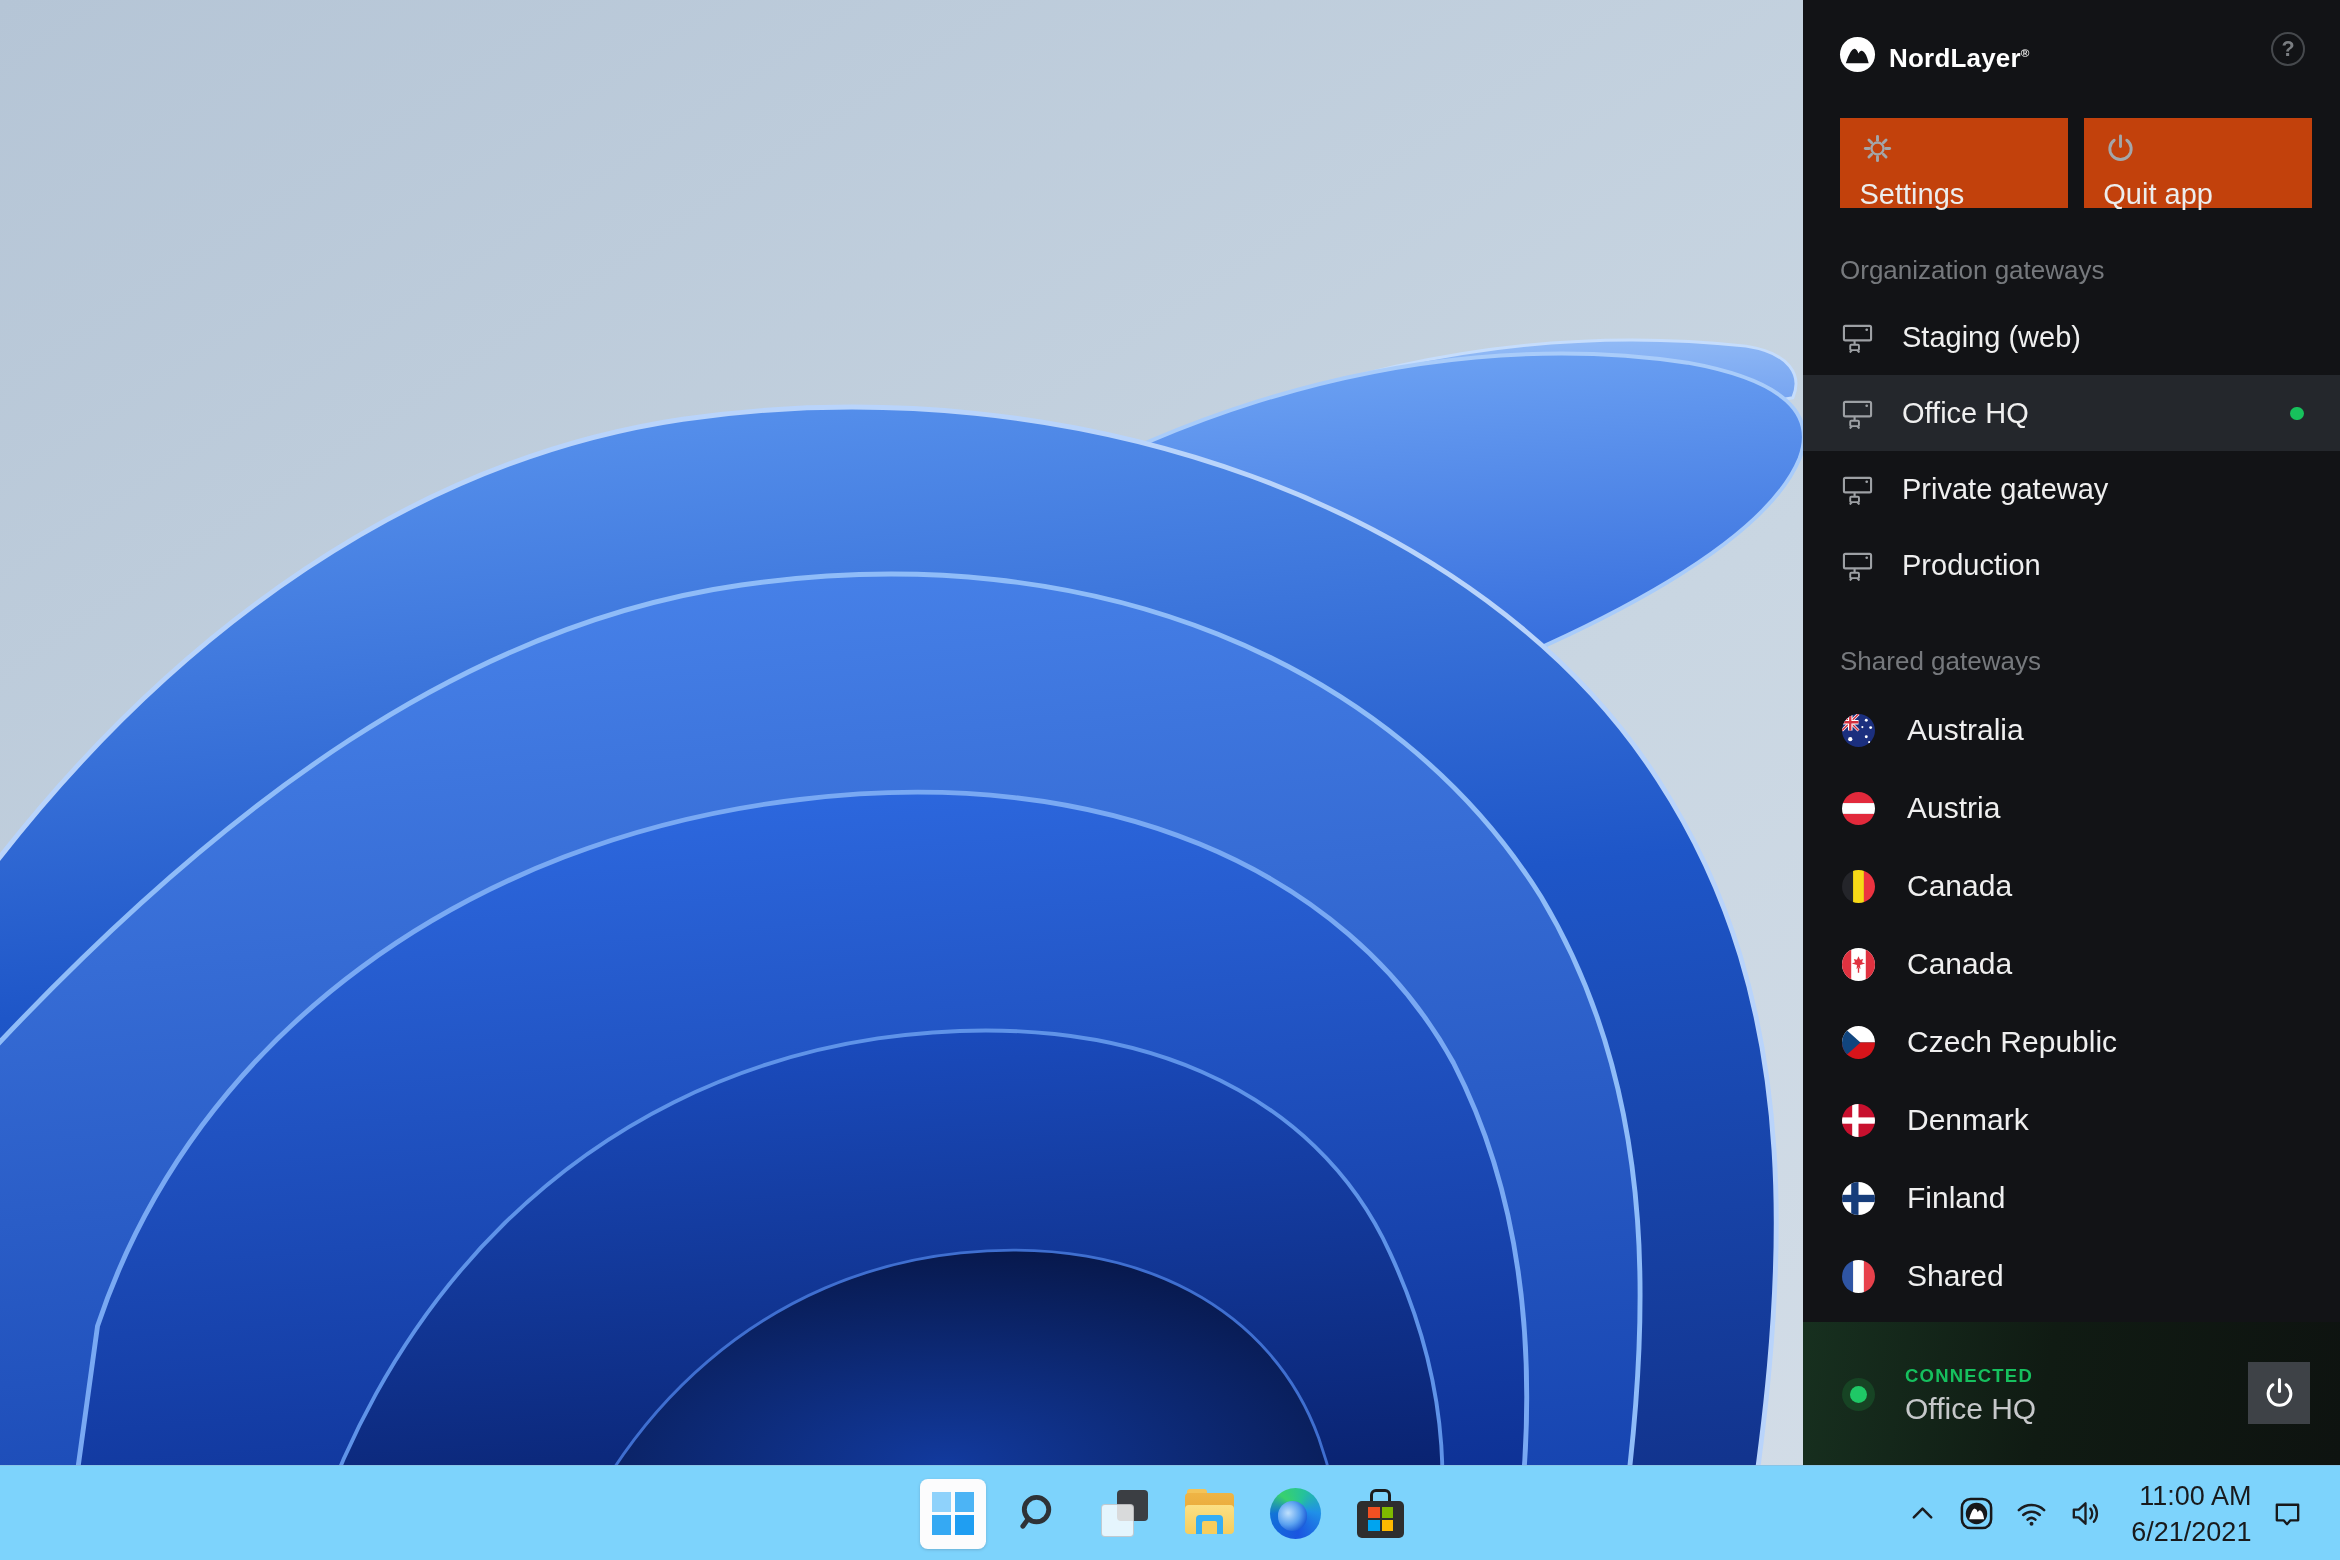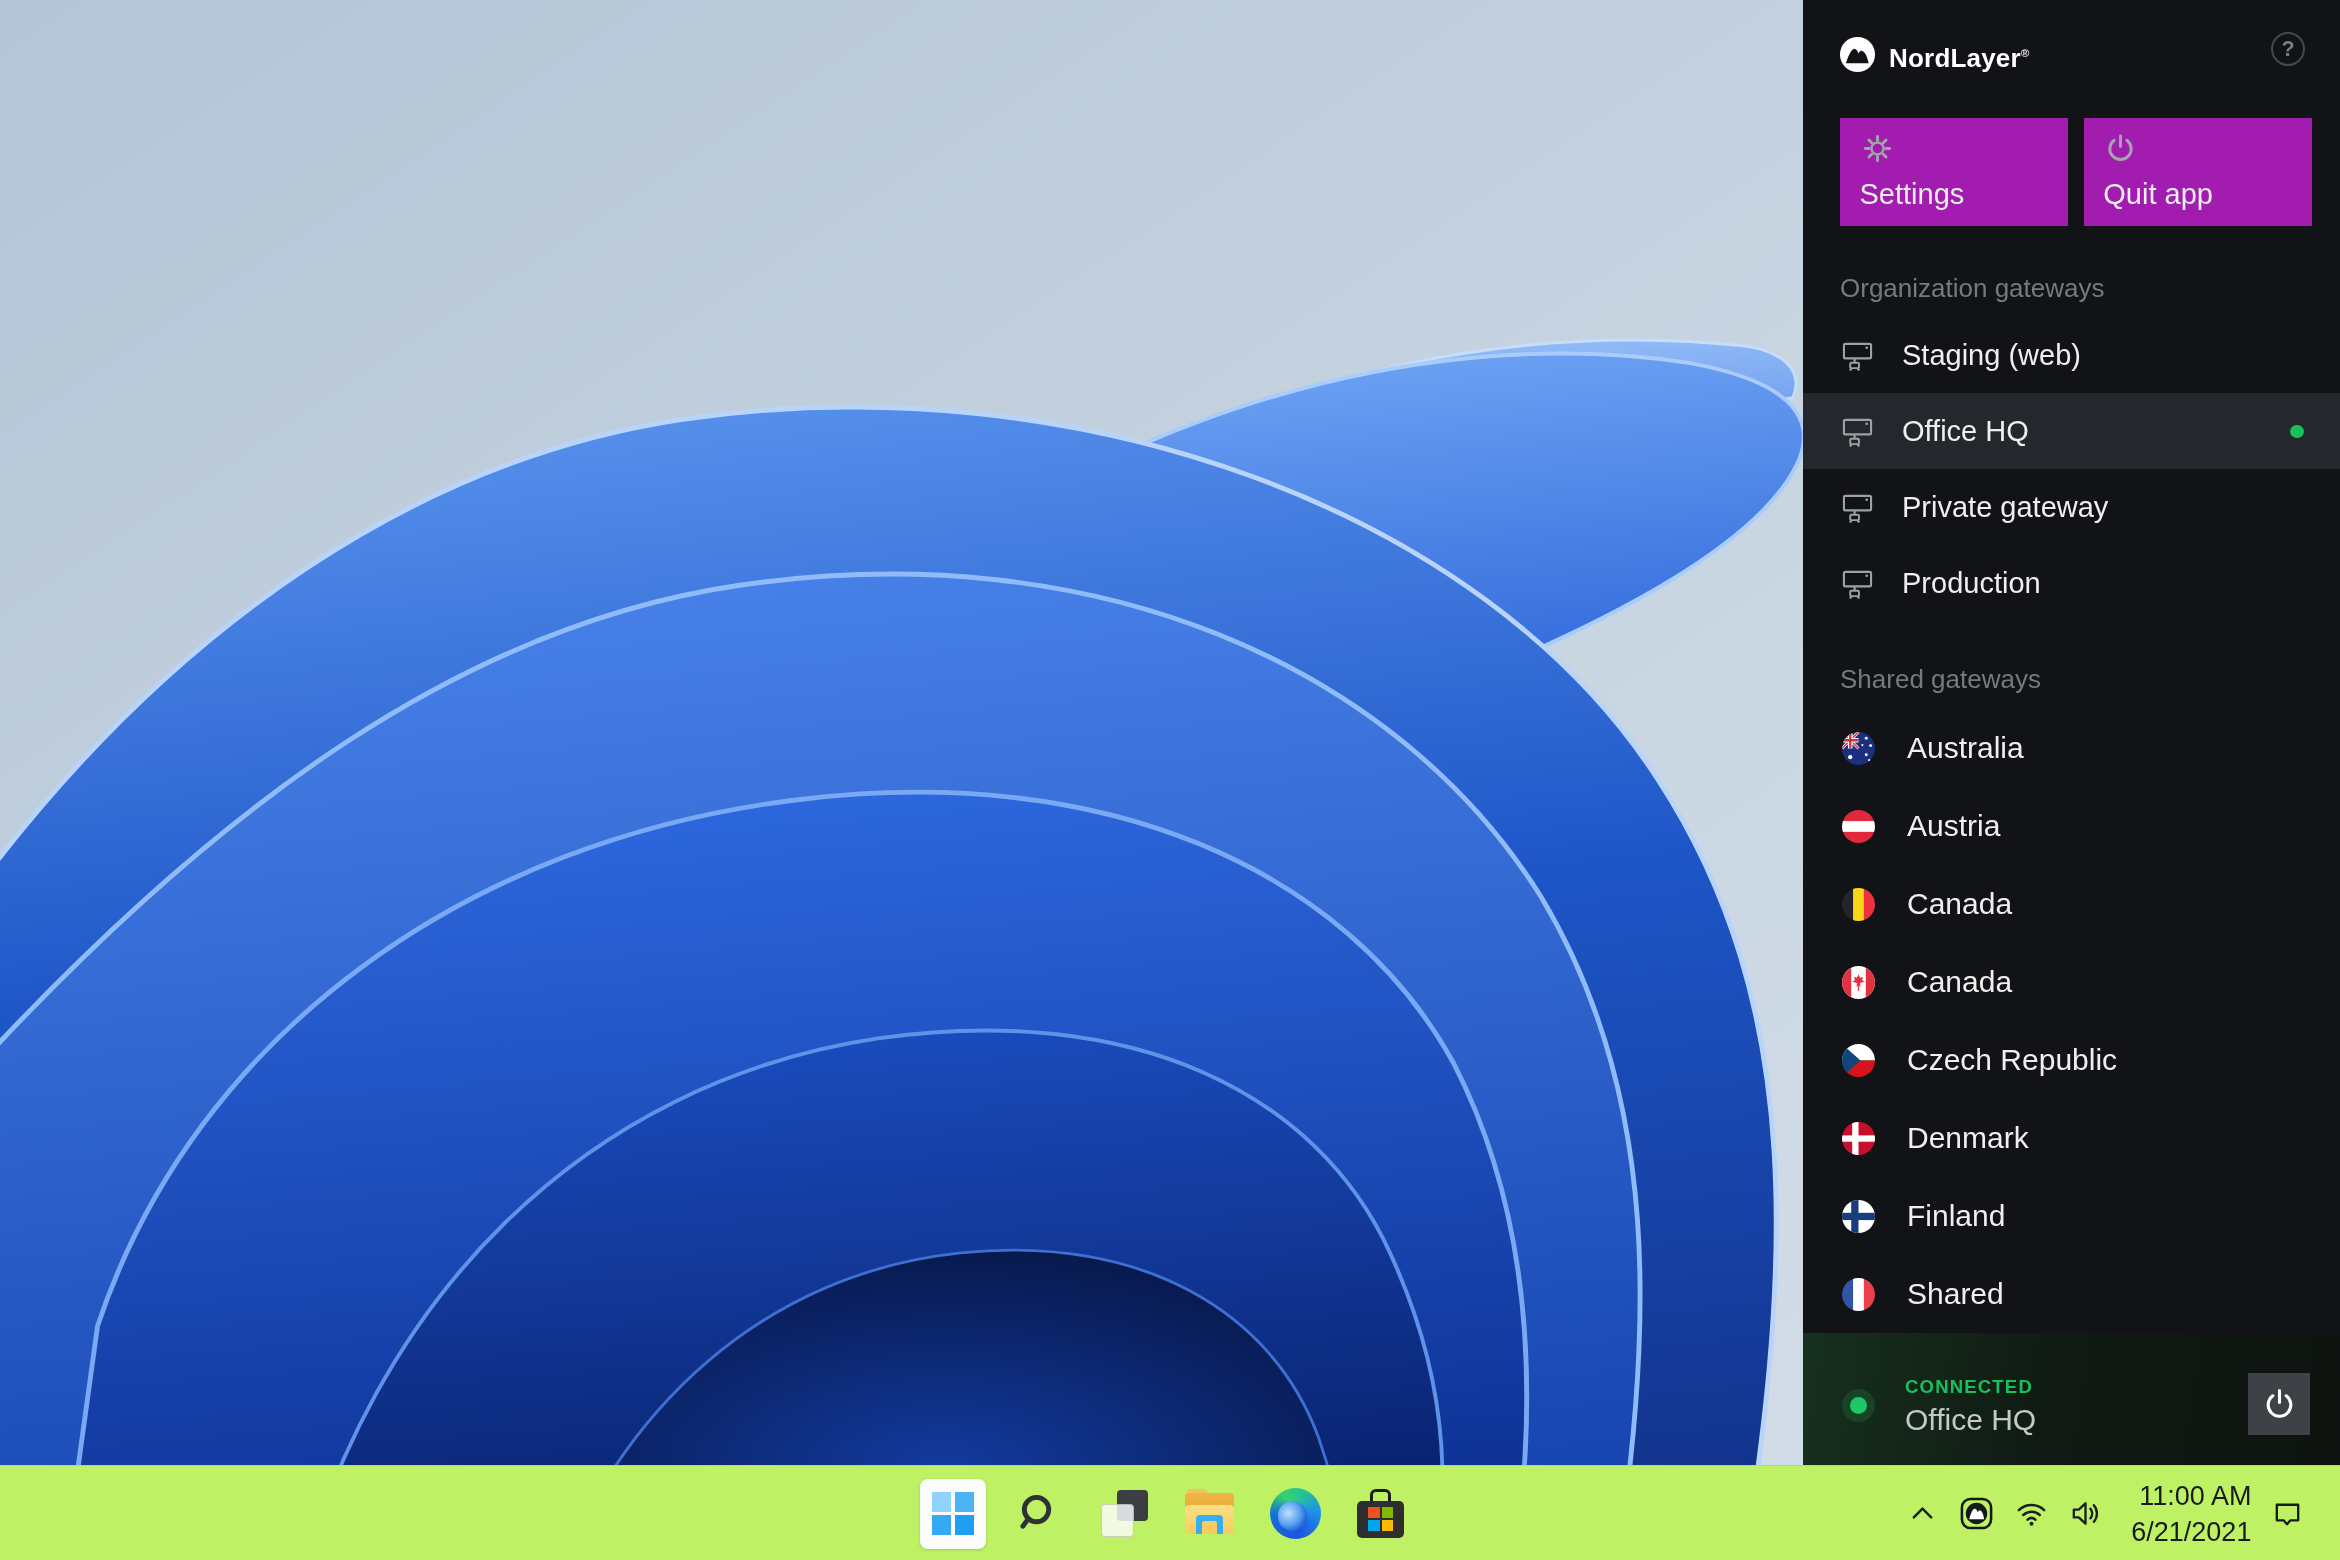--- a/index.html
+++ b/index.html
@@ -22,21 +22,21 @@
   .logo-title { position:absolute; left:86px; top:43px; font-size:26px; font-weight:bold; color:#ffffff; letter-spacing:0.2px; }
   .logo-tm { font-size:11.7px; vertical-align:super; color:#e8e8e8; }
   .help-button {
     position:absolute; right:36px; top:32px; width:34px; height:34px; border-radius:50%;
     border:2.9px solid #46494d; color:#7a7d81; display:flex; align-items:center; justify-content:center;
     font-size:21.5px; font-weight:bold; cursor:default;
   }
 
   .action-row { display:flex; gap:15.6px; padding:10.7px 29px 0 37px; flex:0 0 auto; }
   .action-button {
-    flex:1 1 0; height:108px; background:#a21caf; padding:13.7px 0 0 19.5px; cursor:default;
+    flex:1 1 0; height:90px; background:#c2410c; padding:13.7px 0 0 19.5px; cursor:default;
   }
   .action-button .a-icon { width:35px; height:35px; color:#a3a6aa; }
   .action-button .a-label { display:block; margin-top:7.8px; font-size:29px; color:#eceded; font-weight:300; }
 
   .section-label { padding:47px 0 13.7px 37px; font-size:26px; color:#76797d; font-weight:300; flex:0 0 auto; }
   .section-label.shared { padding-top:43px; }
 
   .gw-list { flex:0 0 auto; }
   .gw-row { position:relative; height:76px; display:flex; align-items:center; cursor:default; }
   .gw-row.active { background:#24272c; }
@@ -64,21 +64,21 @@
   .conn-gateway { position:absolute; left:102px; top:70px; font-size:30px; font-weight:300; color:#c6c8ca; }
   .power-button {
     position:absolute; right:31px; top:40px; width:62px; height:62px; background:#3e4247;
     display:flex; align-items:center; justify-content:center; cursor:default;
   }
   .power-button svg { width:37px; height:37px; color:#ffffff; }
 
   
   .taskbar {
     position:absolute; left:0; right:0; bottom:0; height:95px;
-    background:#bef264; border-top:1px solid rgba(160,170,190,0.35);
+    background:#7dd3fc; border-top:1px solid rgba(160,170,190,0.35);
   }
   .task-center { position:absolute; left:920px; top:0; height:95px; display:flex; align-items:center; gap:19.5px; }
   .task-button { width:66px; height:70px; border-radius:7.8px; display:flex; align-items:center; justify-content:center; cursor:default; }
   .task-button.start-active { background:#fcfcfd; box-shadow:0 1px 2.9px rgba(60,70,90,0.25); }
 
   .win-logo { width:43px; height:43px; display:grid; grid-template-columns:19.5px 19.5px; grid-template-rows:19.5px 19.5px; gap:3.9px; }
   .win-logo i { display:block; }
   .win-logo .p1{ background:#8fd2fb; } .win-logo .p2{ background:#4cb4f5; }
   .win-logo .p3{ background:#35a9f3; } .win-logo .p4{ background:#1f9ef2; }
 

